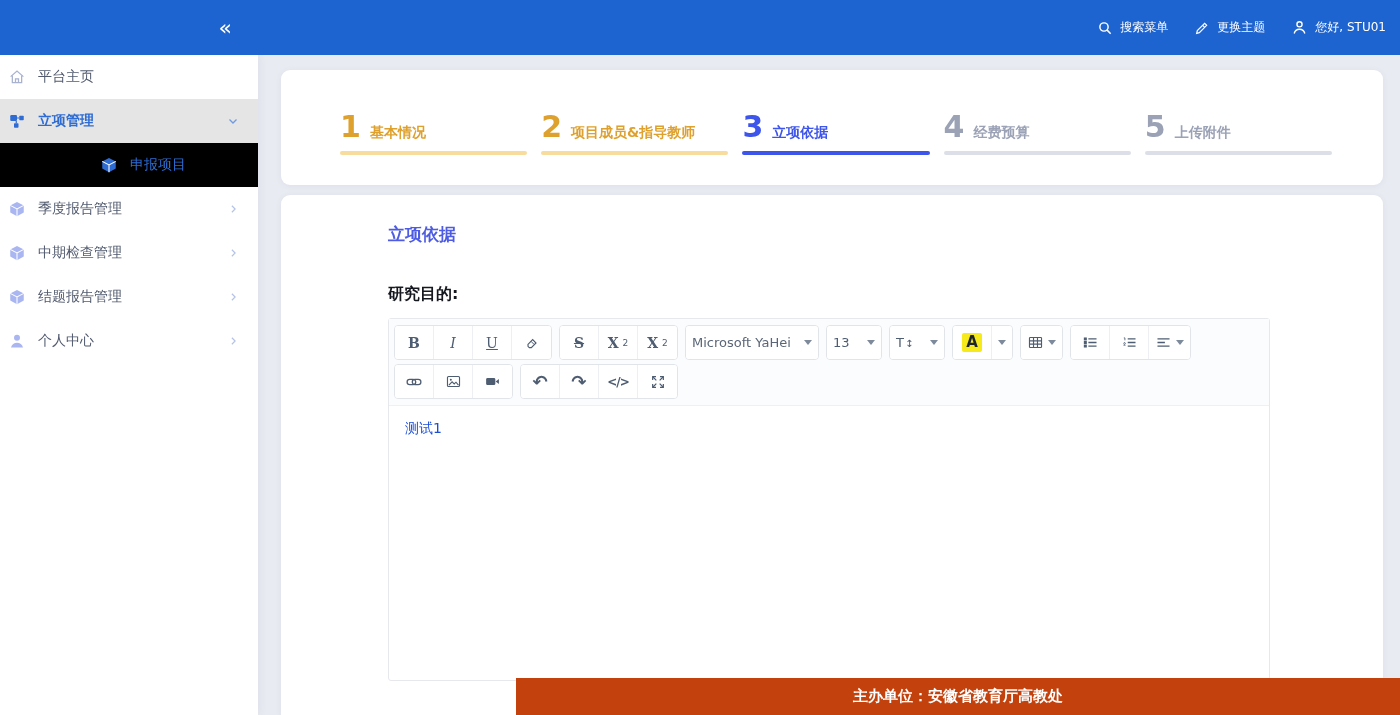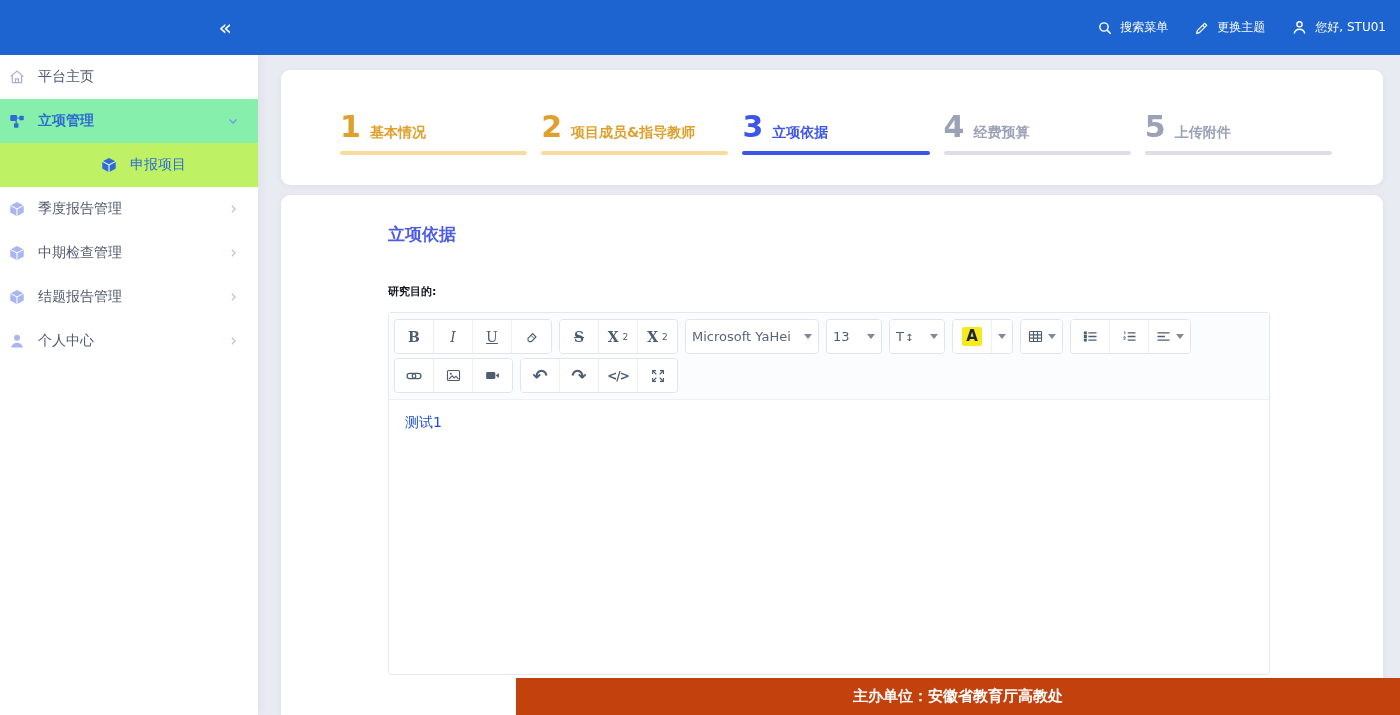--- a/index.html
+++ b/index.html
@@ -12,22 +12,22 @@
   .collapse-btn { font-size:22px; line-height:1; cursor:pointer; color:#ffffff; }
   .app-title { font-size:22px; font-weight:700; margin-left:22px; letter-spacing:.5px; white-space:nowrap; }
   .header-right { margin-left:auto; display:flex; align-items:center; gap:26px; padding-right:14px; font-size:12px; }
   .hdr-item { display:flex; align-items:center; gap:7px; cursor:pointer; white-space:nowrap; }
   .hdr-item svg { display:block; }
 
   
   .sidebar { position:absolute; top:55px; left:0; width:258px; bottom:0; background:#ffffff; z-index:20; box-shadow:2px 0 8px rgba(60,70,120,.06); }
   .nav-item { position:relative; height:44px; display:flex; align-items:center; padding-left:8px; gap:12px; font-size:14px; color:#515a6e; cursor:pointer; }
   .nav-item .nav-icon { width:18px; height:18px; flex:none; display:flex; align-items:center; justify-content:center; }
-  .nav-item.parent-active { background:#86efac; color:#2e6cd3; font-weight:600; }
-  .nav-item.sub { padding-left:100px; background:#bef264; color:#2e6cd3; }
+  .nav-item.parent-active { background:#e5e5e5; color:#2e6cd3; font-weight:600; }
+  .nav-item.sub { padding-left:100px; background:#000000; color:#2e6cd3; }
   .nav-caret { position:absolute; right:18px; top:50%; transform:translateY(-50%); display:flex; }
 
   
   .main { position:absolute; left:258px; top:55px; right:0; bottom:0; padding:15px 17px 0 23px; }
   .card { background:#fff; border-radius:9px; box-shadow:0 1px 6px rgba(70,80,140,.07); }
 
   
   .steps-card { height:115px; padding:42px 51px 0 59px; }
   .steps { display:flex; gap:14px; }
   .step { flex:1; cursor:pointer; }
@@ -39,21 +39,21 @@
   .step.done .step-bar { background:#f7dc9d; }
   .step.active .step-num, .step.active .step-label { color:#3d55ea; }
   .step.active .step-bar { background:#3d55ea; }
   .step.pending .step-num { color:#9ba2b6; }
   .step.pending .step-label { color:#9ba2b6; }
   .step.pending .step-bar { background:#dcdfe8; }
 
   
   .content-card { margin-top:10px; height:520px; border-radius:9px 9px 0 0; padding:28px 0 0 107px; }
   .section-title { font-size:17px; font-weight:700; color:#4d5ce3; }
-  .field-label { margin-top:38px; font-size:11px; font-weight:700; color:#15181f; }
+  .field-label { margin-top:38px; font-size:16px; font-weight:700; color:#15181f; }
 
   
   .editor { margin-top:13px; width:882px; border:1px solid #e6e8ec; border-radius:3px; background:#fff; }
   .toolbar { padding:6px 5px 2px 5px; background:#fbfcfd; border-bottom:1px solid #eef0f3; }
   .tb-row { display:flex; flex-wrap:nowrap; margin-bottom:4px; }
   .btn-group { display:inline-flex; border:1px solid #e1e4e9; border-radius:4px; overflow:hidden; margin-right:7px; background:#fff; }
   .tbtn { min-width:39px; height:33px; display:flex; align-items:center; justify-content:center; gap:4px; border-right:1px solid #edeff2; color:#4e5d72; font-size:14px; cursor:pointer; background:#fff; padding:0 6px; }
   .btn-group .tbtn:last-child { border-right:none; }
   .tbtn svg { display:block; }
   .tbtn.b { font-weight:700; font-family:"DejaVu Serif","Liberation Serif",serif; }

